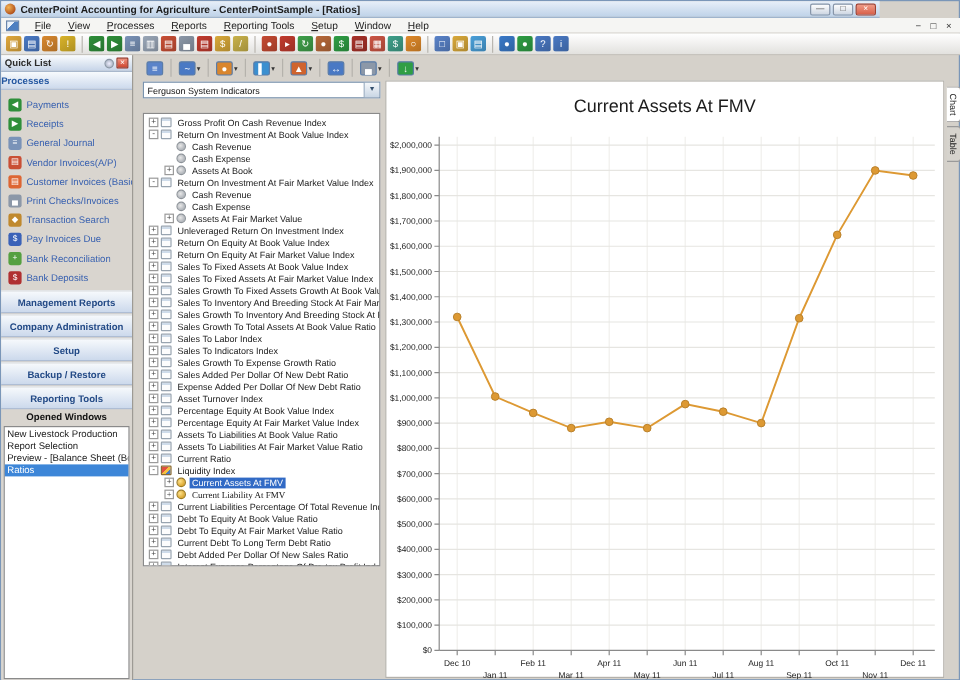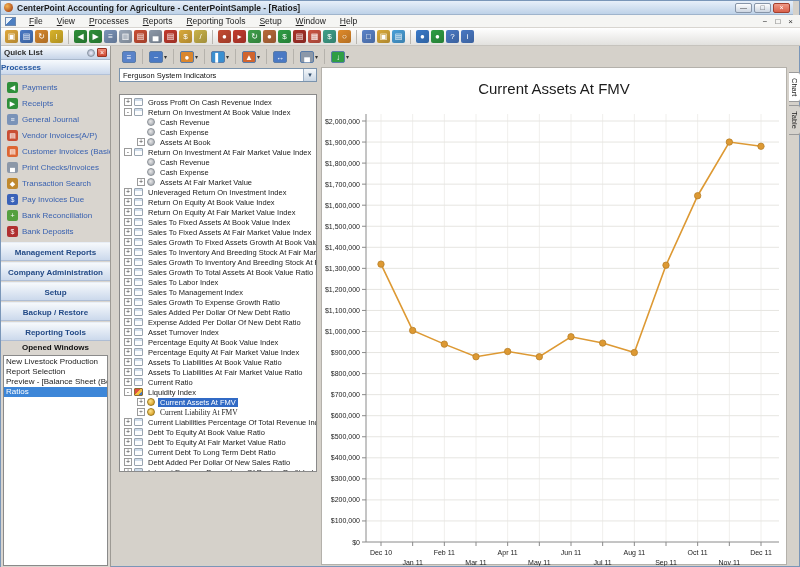--- a/index.html
+++ b/index.html
@@ -2,21 +2,21 @@
 <html><head>
 <meta charset="utf-8">
 <style>
   * { margin:0; padding:0; box-sizing:border-box; }
   html,body { width:800px; height:567px; overflow:hidden; background:#d5d1ca;
               font-family:"Liberation Sans", sans-serif; }
   #app { position:relative; width:800px; height:567px; background:#d5d1ca;
          border:1px solid #7a96b8; }
 
   
-  #titlebar { position:absolute; left:0; top:0; width:792px; height:14px;
+  #titlebar { position:absolute; left:0; top:0; width:732px; height:14px;
     background:linear-gradient(#e7eff9,#bed2e8); border-bottom:1px solid #9fb4cc;
     display:flex; align-items:center; padding:0 3px; }
   #app-icon { width:9px; height:9px; border-radius:50%;
     background:radial-gradient(circle at 35% 35%, #f4b454, #b3541e 70%, #6e3410);
     margin-right:4px; flex:none; }
   #window-title { font-size:8.5px; font-weight:bold; color:#1c1c1c; white-space:nowrap;
     overflow:hidden; flex:1; }
   .winbtn { width:17px; height:10px; margin-left:2px; border:1px solid #8795a8;
     border-radius:2px; background:linear-gradient(#fdfdfd,#cdd6e2);
     font-size:7px; line-height:8px; text-align:center; color:#444; flex:none; }
@@ -373,21 +373,21 @@
             <span class="tlabel">Sales Growth To Total Assets At Book Value Ratio</span>
           </div>
           <div class="trow" style="padding-left: 2px;">
             <span class="tog">+</span>
             <span class="ticon report"></span>
             <span class="tlabel">Sales To Labor Index</span>
           </div>
           <div class="trow" style="padding-left: 2px;">
             <span class="tog">+</span>
             <span class="ticon report"></span>
-            <span class="tlabel">Sales To Management Index</span>
+            <span class="tlabel">Sales To Indicators Index</span>
           </div>
           <div class="trow" style="padding-left: 2px;">
             <span class="tog">+</span>
             <span class="ticon report"></span>
             <span class="tlabel">Sales Growth To Expense Growth Ratio</span>
           </div>
           <div class="trow" style="padding-left: 2px;">
             <span class="tog">+</span>
             <span class="ticon report"></span>
             <span class="tlabel">Sales Added Per Dollar Of New Debt Ratio</span>

